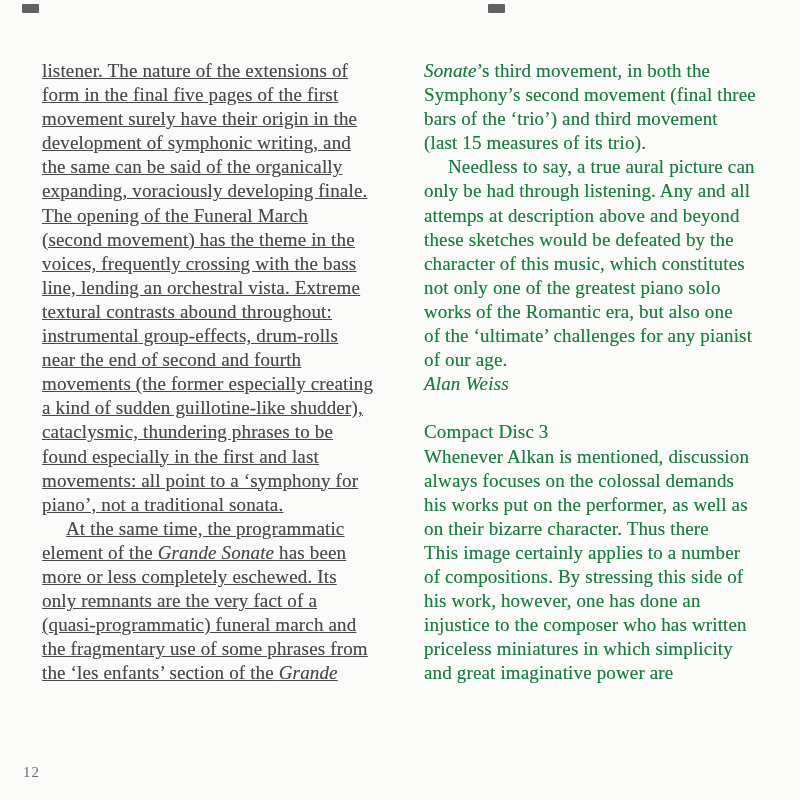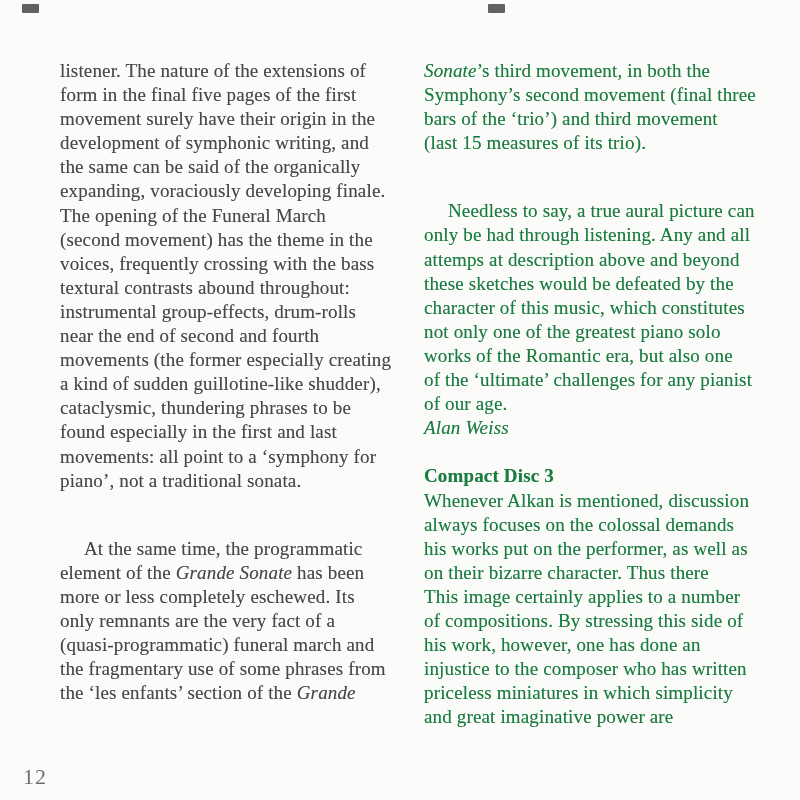--- a/index.html
+++ b/index.html
@@ -26,56 +26,57 @@
     border-radius: 1px;
     filter: blur(0.5px);
   }
   .mark-left  { left: 22px; }
   .mark-right { left: 488px; }
   .column {
     position: absolute;
     top: 59px;
     width: 362px;
   }
-  .column-left  { left: 60px; }
+  .column-left  { left: 42px; text-decoration: underline; }
   .column-right { left: 424px; }
   .text-line {
     font-size: 19px;
     line-height: 24.1px;
     white-space: nowrap;
     letter-spacing: 0.15px;
     text-shadow: 0 0 0.4px rgba(70,70,70,0.45);
   }
-  .text-line.indent { text-indent: 24px; margin-top: 44px; }
+  .text-line.indent { text-indent: 24px; }
   .run-i { font-style: italic; }
-  .run-b { font-weight: bold; text-align: center; }
+  .run-b { font-weight: normal; text-align: center; }
   .page-number {
     position: absolute;
     left: 23px;
     top: 764px;
-    font-size: 22px;
+    font-size: 15px;
     letter-spacing: 1px;
   }
 </style>
 </head>
 <body style="background: rgb(251, 251, 250);">
 
 <div class="page">
   <div class="scan-mark mark-left"></div>
   <div class="scan-mark mark-right"></div>
   <div class="column column-left" style="color: rgb(72, 72, 72);">
       <div class="text-line"><span class="run-n">listener. The nature of the extensions of</span></div>
       <div class="text-line"><span class="run-n">form in the final five pages of the first</span></div>
       <div class="text-line"><span class="run-n">movement surely have their origin in the</span></div>
       <div class="text-line"><span class="run-n">development of symphonic writing, and</span></div>
       <div class="text-line"><span class="run-n">the same can be said of the organically</span></div>
       <div class="text-line"><span class="run-n">expanding, voraciously developing finale.</span></div>
       <div class="text-line"><span class="run-n">The opening of the Funeral March</span></div>
       <div class="text-line"><span class="run-n">(second movement) has the theme in the</span></div>
       <div class="text-line"><span class="run-n">voices, frequently crossing with the bass</span></div>
+      <div class="text-line"><span class="run-n">line, lending an orchestral vista. Extreme</span></div>
       <div class="text-line"><span class="run-n">textural contrasts abound throughout:</span></div>
       <div class="text-line"><span class="run-n">instrumental group-effects, drum-rolls</span></div>
       <div class="text-line"><span class="run-n">near the end of second and fourth</span></div>
       <div class="text-line"><span class="run-n">movements (the former especially creating</span></div>
       <div class="text-line"><span class="run-n">a kind of sudden guillotine-like shudder),</span></div>
       <div class="text-line"><span class="run-n">cataclysmic, thundering phrases to be</span></div>
       <div class="text-line"><span class="run-n">found especially in the first and last</span></div>
       <div class="text-line"><span class="run-n">movements: all point to a ‘symphony for</span></div>
       <div class="text-line"><span class="run-n">piano’, not a traditional sonata.</span></div>
       <div class="text-line indent"><span class="run-n">At the same time, the programmatic</span></div>

